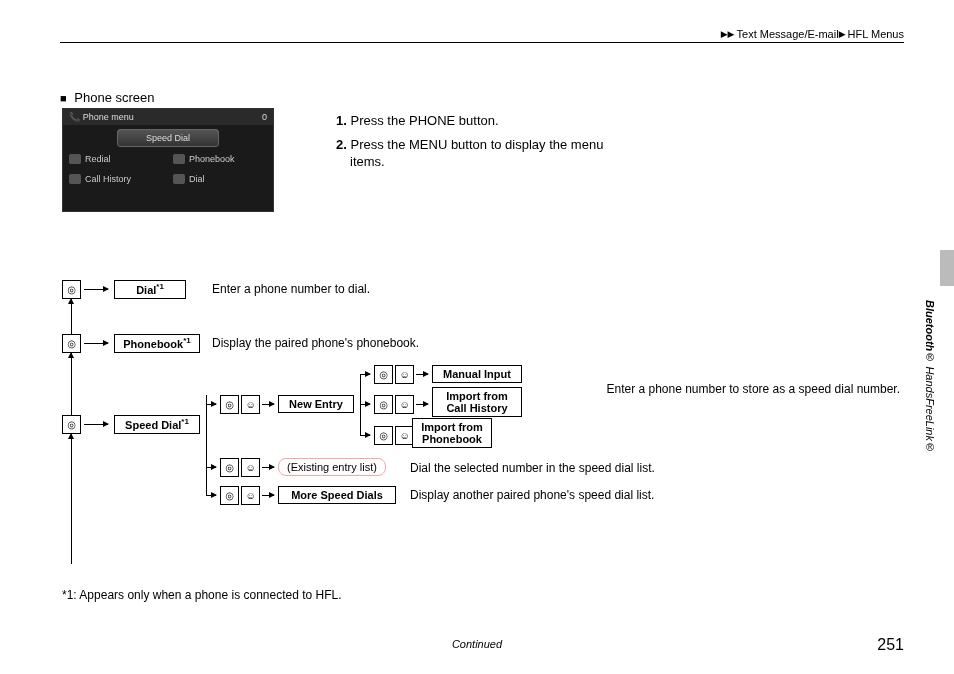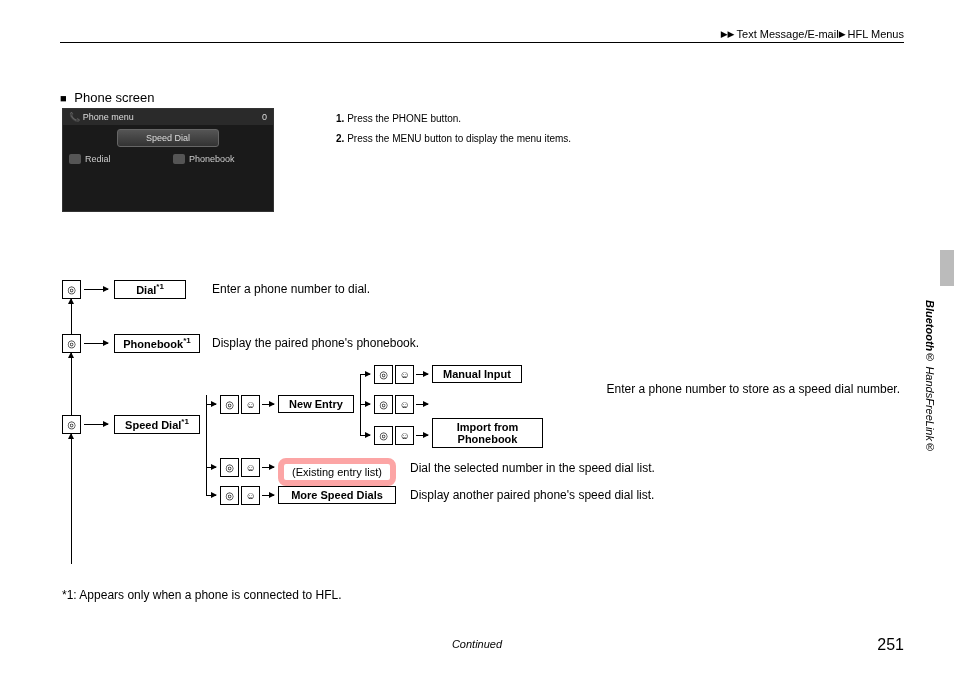--- a/index.html
+++ b/index.html
@@ -98,21 +98,21 @@
     background: #555;
     border-radius: 2px;
     display: inline-block;
   }
   
   .steps {
     position: absolute;
     top: 112px;
     left: 336px;
     width: 300px;
-    font-size: 10px;
+    font-size: 13px;
     line-height: 1.35;
   }
   .steps .num { font-weight: bold; }
   .steps p { margin: 0 0 6px 0; text-indent: -14px; padding-left: 14px; }
   
   .diagram {
     position: absolute;
     top: 280px;
     left: 62px;
     width: 830px;
@@ -214,21 +214,21 @@
   }
   .side-label .reg { font-style: normal; }
   .side-tab {
     position: absolute;
     right: 0;
     top: 250px;
     width: 14px;
     height: 36px;
     background: #bbb;
   }
-  .rounded { border: 6px solid #fca5a5; border-radius: 8px; font-size: 11px; padding: 2px 8px; position: absolute; background:#fff; }
+  .rounded { border: 1px solid #fca5a5; border-radius: 8px; font-size: 11px; padding: 2px 8px; position: absolute; background:#fff; }
 </style>
 </head>
 <body>
 
 <div class="header">
   <span class="tri">▶▶</span>
   <span>Text Message/E-mail</span>
   <span class="tri">▶</span>
   <span>HFL Menus</span>
 </div>
@@ -249,20 +249,30 @@
     <div class="ps-row r1">
       <div class="ps-cell">
           <span class="ps-ico"></span>
           <span>Redial</span>
         </div>
       <div class="ps-cell right">
           <span class="ps-ico"></span>
           <span>Phonebook</span>
         </div>
     </div>
+    <div class="ps-row r2">
+      <div class="ps-cell">
+          <span class="ps-ico"></span>
+          <span>Call History</span>
+        </div>
+      <div class="ps-cell right">
+          <span class="ps-ico"></span>
+          <span>Dial</span>
+        </div>
+    </div>
   </div>
 </div>
 
 <div class="steps">
   <p><span class="num">1.</span> <span>Press the PHONE button.</span></p>
   <p><span class="num">2.</span> <span>Press the MENU button to display the menu items.</span></p>
 </div>
 
 <div class="diagram">
 
@@ -318,28 +328,29 @@
   <div class="arrow-r" style="top:94px;left:354px;width:12px;"></div>
   <div class="mbox" style="top:85px;left:370px;width:90px;">Manual Input</div>
   <div class="desc" style="top:102px;left:468px;width:370px;text-align:right;">Enter a phone number to store as a speed dial number.</div>
 
   <div class="arrow-r" style="top:124px;left:298px;width:10px;"></div>
   <div class="icon-pair" style="top:115px;left:312px;">
       <div class="ibox">◎</div>
       <div class="ibox">☺</div>
     </div>
   <div class="arrow-r" style="top:124px;left:354px;width:12px;"></div>
+  <div class="mbox tall" style="top:107px;left:370px;width:90px;">Import from Call History</div>
 
   <div class="arrow-r" style="top:155px;left:298px;width:10px;"></div>
   <div class="icon-pair" style="top:146px;left:312px;">
       <div class="ibox">◎</div>
       <div class="ibox">☺</div>
     </div>
   <div class="arrow-r" style="top:155px;left:354px;width:12px;"></div>
-  <div class="mbox tall" style="top:138px;left:370px;width:111px;">Import from Phonebook</div>
+  <div class="mbox tall" style="top:138px;left:350px;width:80px;">Import from Phonebook</div>
 
   <div class="arrow-r" style="top:187px;left:144px;width:10px;"></div>
   <div class="icon-pair" style="top:178px;left:158px;">
       <div class="ibox">◎</div>
       <div class="ibox">☺</div>
     </div>
   <div class="arrow-r" style="top:187px;left:200px;width:12px;"></div>
   <div class="rounded" style="top:178px;left:216px;">(Existing entry list)</div>
   <div class="desc" style="top:181px;left:348px;">Dial the selected number in the speed dial list.</div>
 

